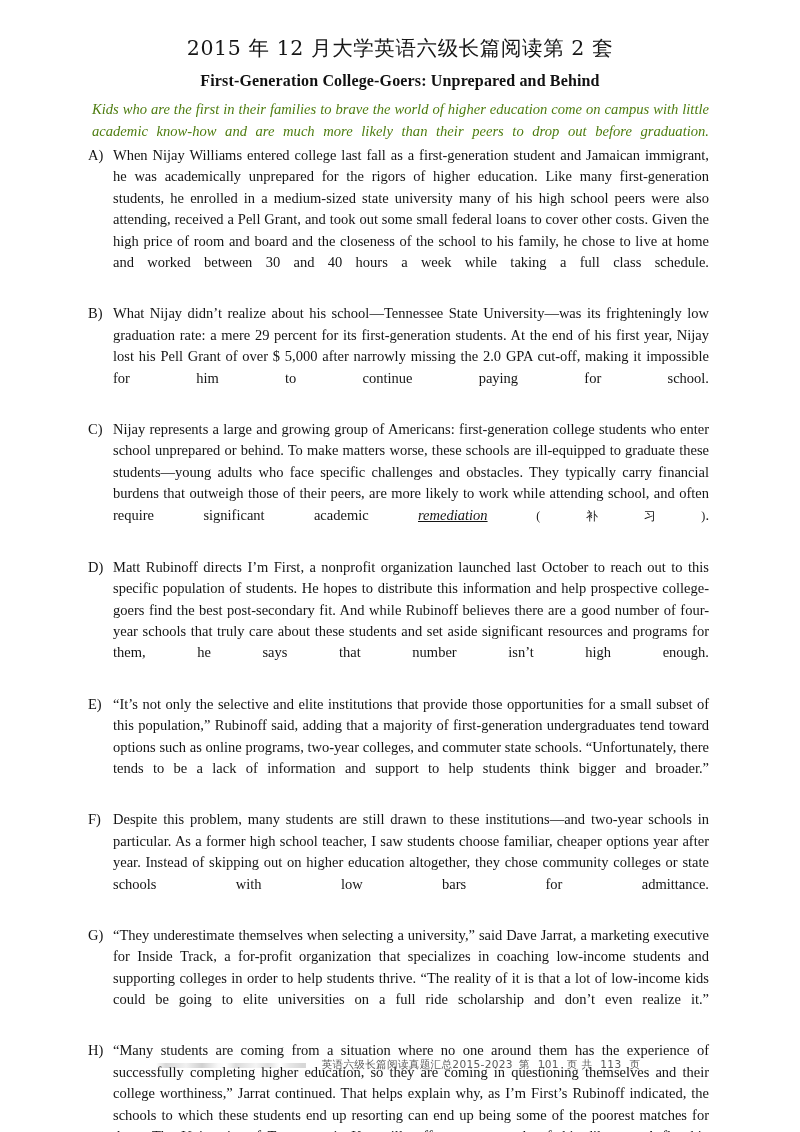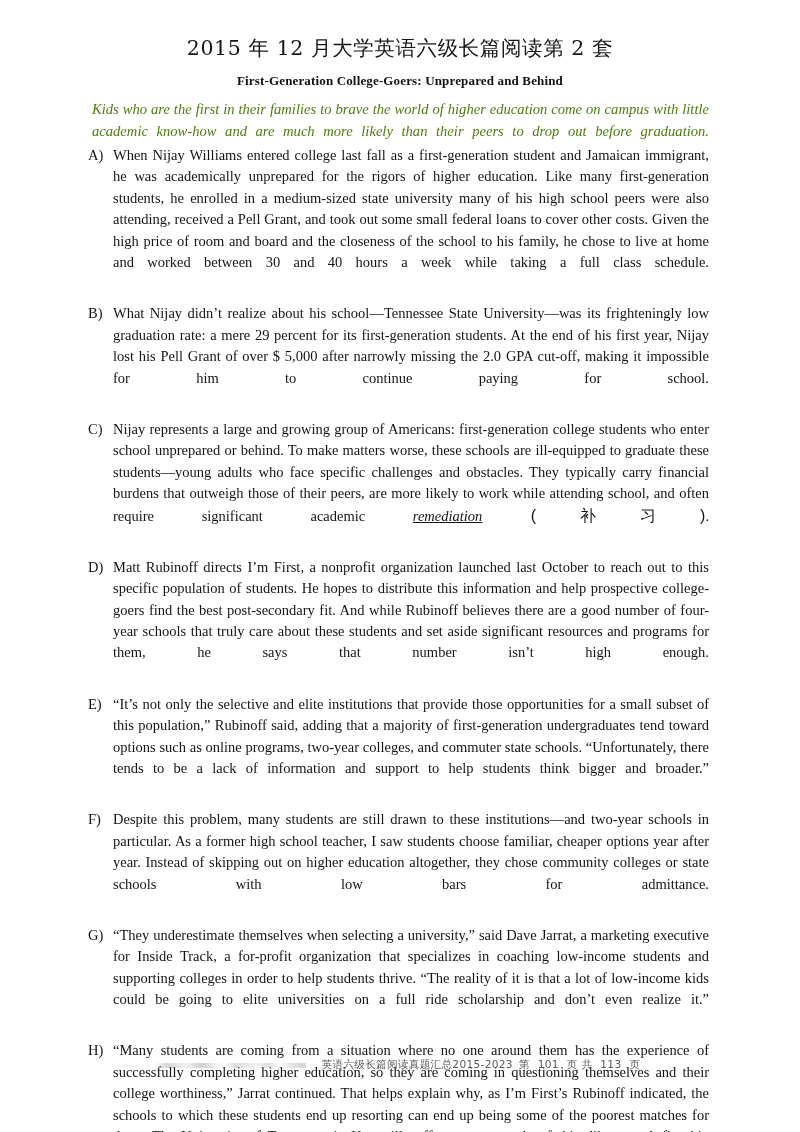--- a/index.html
+++ b/index.html
@@ -43,21 +43,21 @@
     white-space: nowrap;
   }
 
   .doc-subtitle {
     position: absolute;
     left: 0;
     top: 70px;
     width: 800px;
     text-align: center;
     font-family: "Liberation Serif", "DejaVu Serif", serif;
-    font-size: 13px;
+    font-size: 16px;
     line-height: 21px;
     font-weight: bold;
     letter-spacing: 0.15px;
     color: #111111;
     white-space: nowrap;
   }
 
   
   .lead {
     position: absolute;
@@ -108,23 +108,23 @@
 
   
   .para .ptext::after {
     content: "";
     display: inline-block;
     width: 100%;
   }
 
   em.ital { font-style: italic; text-decoration: underline; }
   .cjk-note {
-    font-family: Liberation Sans, sans-serif;
+    font-family: Liberation Serif, serif;
     font-style: normal;
-    font-size: 16px;
+    font-size: 12px;
   }
 
   
   .footer {
     position: absolute;
     left: 0;
     top: 1056px;
     width: 800px;
     text-align: center;
     font-family: "DejaVu Sans", "Liberation Sans", sans-serif;

